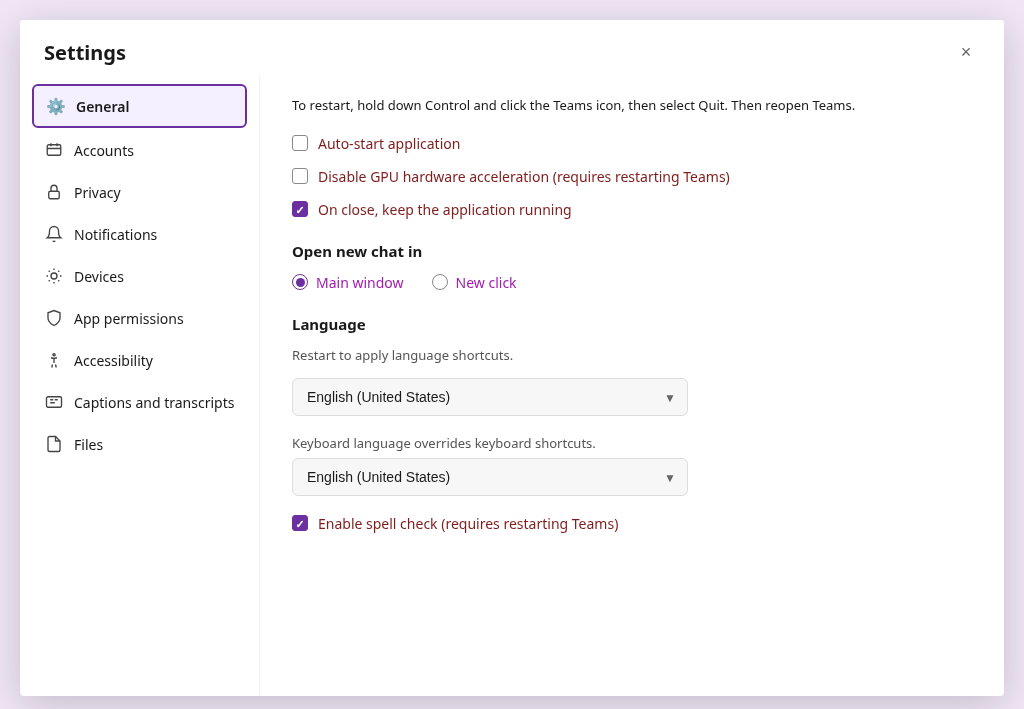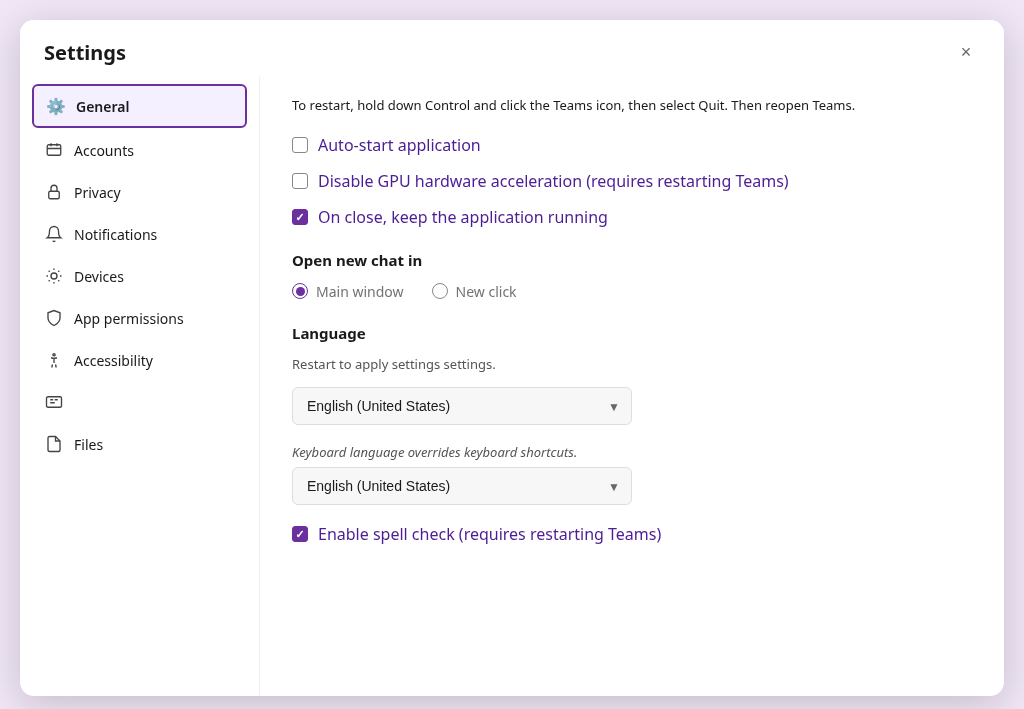--- a/index.html
+++ b/index.html
@@ -9,21 +9,21 @@
       display: flex;
       align-items: center;
       justify-content: center;
       min-height: 100vh;
       padding: 20px;
     }
     .window {
       width: 1024px;
       max-width: 100%;
       background: #ffffff;
-      border-radius: 14px;
+      border-radius: 4px;
       box-shadow: 0 8px 40px rgba(0,0,0,0.18);
       overflow: hidden;
       display: flex;
       flex-direction: column;
     }
     .title-bar {
       display: flex;
       align-items: center;
       justify-content: space-between;
       padding: 18px 24px 10px 24px;
@@ -98,22 +98,22 @@
       margin-bottom: 18px;
       line-height: 1.5;
     }
     .checkbox-row {
       display: flex;
       align-items: center;
       gap: 10px;
       margin-bottom: 14px;
     }
     .checkbox-row label {
-      font-size: 16px;
-      color: #4c1d95;
+      font-size: 14px;
+      color: #7f1d1d;
       cursor: pointer;
     }
     .custom-checkbox {
       width: 16px;
       height: 16px;
       border: 1.5px solid #888;
       border-radius: 3px;
       background: #fff;
       flex-shrink: 0;
       display: flex;
@@ -141,21 +141,21 @@
     .radio-group {
       display: flex;
       gap: 28px;
       margin-bottom: 6px;
     }
     .radio-row {
       display: flex;
       align-items: center;
       gap: 8px;
       font-size: 14px;
-      color: #737373;
+      color: #a21caf;
       cursor: pointer;
     }
     .custom-radio {
       width: 16px;
       height: 16px;
       border-radius: 50%;
       border: 1.5px solid #888;
       background: #fff;
       flex-shrink: 0;
       display: flex;
@@ -168,21 +168,21 @@
     }
     .custom-radio.selected::after {
       content: '';
       width: 9px;
       height: 9px;
       border-radius: 50%;
       background: #6b2fa0;
     }
     .select-wrapper {
       position: relative;
-      width: 340px;
+      width: 396px;
       margin-bottom: 18px;
     }
     .custom-select {
       width: 100%;
       padding: 10px 36px 10px 14px;
       border: 1px solid #ddd;
       border-radius: 6px;
       background: #f7f7f7;
       font-size: 14px;
       color: #1a1a1a;
@@ -196,21 +196,20 @@
       top: 50%;
       transform: translateY(-50%);
       pointer-events: none;
       color: #666;
       font-size: 12px;
     }
     .keyboard-label {
       font-size: 13px;
       color: #555;
       margin-bottom: 6px;
-      font-style: italic;
     }
     .arrow-svg {
       width: 80px;
       height: 36px;
       margin-right: -10px;
     }
   </style>
 </head>
 <body>
 
@@ -281,20 +280,21 @@
         </span>
         <span>Accessibility</span>
       </div>
       <div class="sidebar-item">
         <span class="sidebar-icon">
           <svg width="18" height="18" viewBox="0 0 24 24" fill="none" stroke="#444" stroke-width="1.8">
               <rect x="2" y="5" width="20" height="14" rx="2"></rect>
               <path d="M7 9h4M7 13h6M13 9h4"></path>
             </svg>
         </span>
+        <span>Captions and transcripts</span>
       </div>
       <div class="sidebar-item">
         <span class="sidebar-icon">
           <svg width="18" height="18" viewBox="0 0 24 24" fill="none" stroke="#444" stroke-width="1.8">
               <path d="M14 2H6a2 2 0 00-2 2v16a2 2 0 002 2h12a2 2 0 002-2V8z"></path>
               <polyline points="14 2 14 8 20 8"></polyline>
             </svg>
         </span>
         <span>Files</span>
       </div>
@@ -322,21 +322,21 @@
           <div class="custom-radio selected"></div>
           <span>Main window</span>
         </div>
         <div class="radio-row">
           <div class="custom-radio"></div>
           <span>New click</span>
         </div>
       </div>
 
       <div class="section-title language-section">Language</div>
-      <p class="restart-note" style="font-size:13px;color:#555;margin-bottom:14px;">Restart to apply settings settings.</p>
+      <p class="restart-note" style="font-size:13px;color:#555;margin-bottom:14px;">Restart to apply language shortcuts.</p>
 
 
       <div class="select-wrapper">
         <select class="custom-select">
           <option>English (United States)</option>
           <option>Español</option>
           <option>Français</option>
           <option>Deutsch</option>
         </select>
         <span class="select-arrow">▼</span>

